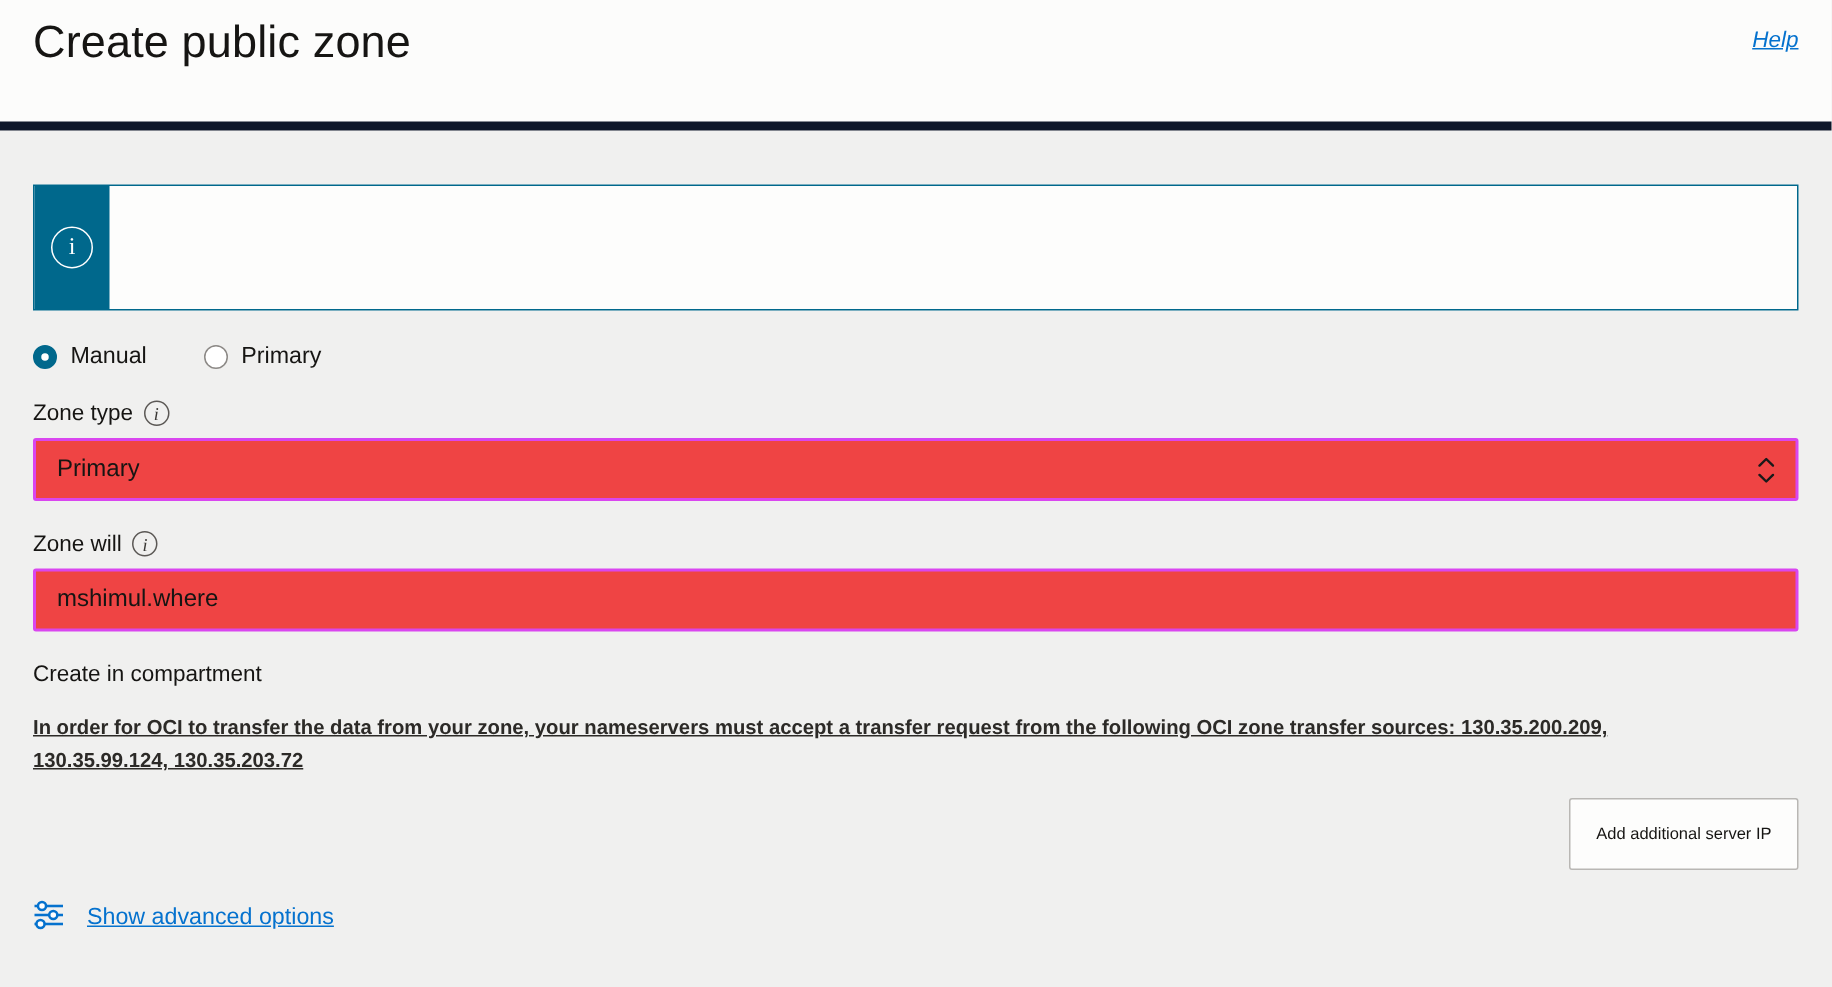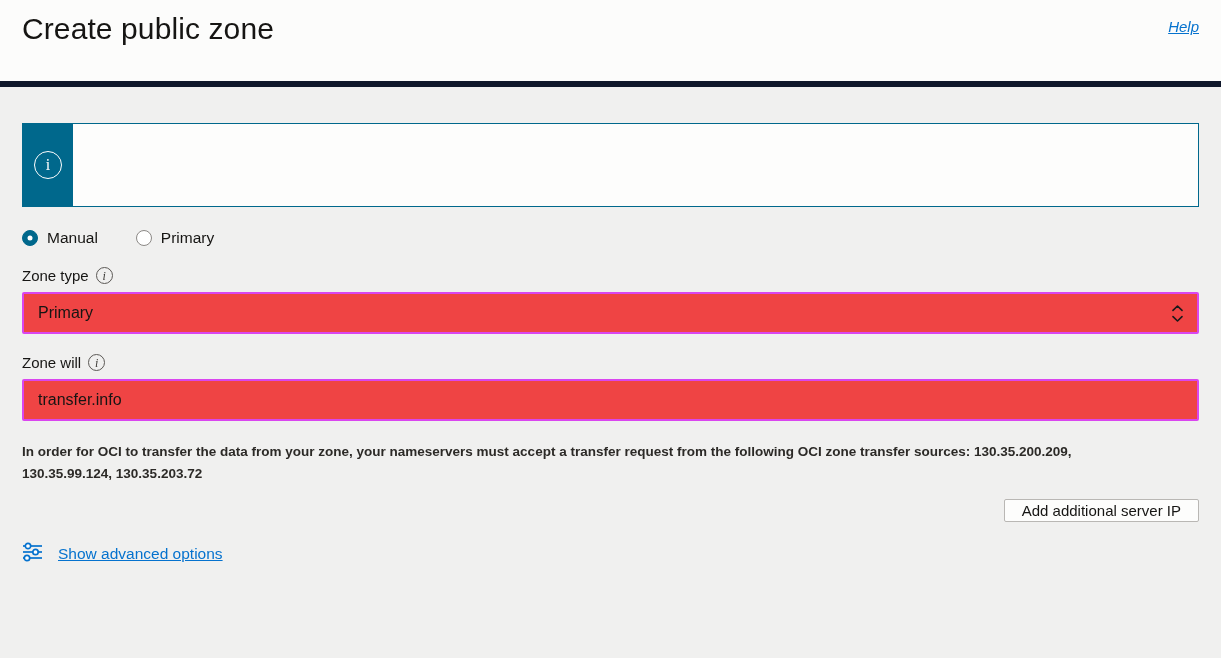--- a/index.html
+++ b/index.html
@@ -191,35 +191,36 @@
   }
 
   
   .transfer-note {
     margin-top: 16px;
     font-size: 13.5px;
     font-weight: bold;
     line-height: 1.62;
     color: #2c2a27;
     max-width: 1090px;
+    text-decoration: underline;
   }
 
   
   .button-row {
     display: flex;
     justify-content: flex-end;
     margin-top: 14px;
   }
   .secondary-button {
     background: #fdfdfc;
     border: 1px solid #b9b7b4;
     border-radius: 2px;
     padding: 0 17px;
-    height: 23px;
-    font-size: 15px;
+    height: 48px;
+    font-size: 11px;
     font-family: "Liberation Sans", sans-serif;
     color: #161513;
     cursor: pointer;
     display: inline-flex;
     align-items: center;
   }
 
   
   .advanced-row {
     display: flex;
@@ -280,25 +281,28 @@
       </span>
     </div>
   </div>
 
   <div class="field-block">
     <div class="field-label">
       <span>Zone will</span>
       <span class="info-i">i</span>
     </div>
     <div class="control">
-      <span class="control-value">transfer.info</span>
+      <span class="control-value">mshimul.where</span>
     </div>
   </div>
 
   <div class="field-block">
+    <div class="field-label">
+      <span>Create in compartment</span>
+    </div>
   </div>
 
   <div class="transfer-note">In order for OCI to transfer the data from your zone, your nameservers must accept a transfer request from the following OCI zone transfer sources: 130.35.200.209, 130.35.99.124, 130.35.203.72</div>
 
   <div class="button-row">
     <button class="secondary-button">Add additional server IP</button>
   </div>
 
   <div class="advanced-row">
     <span>

